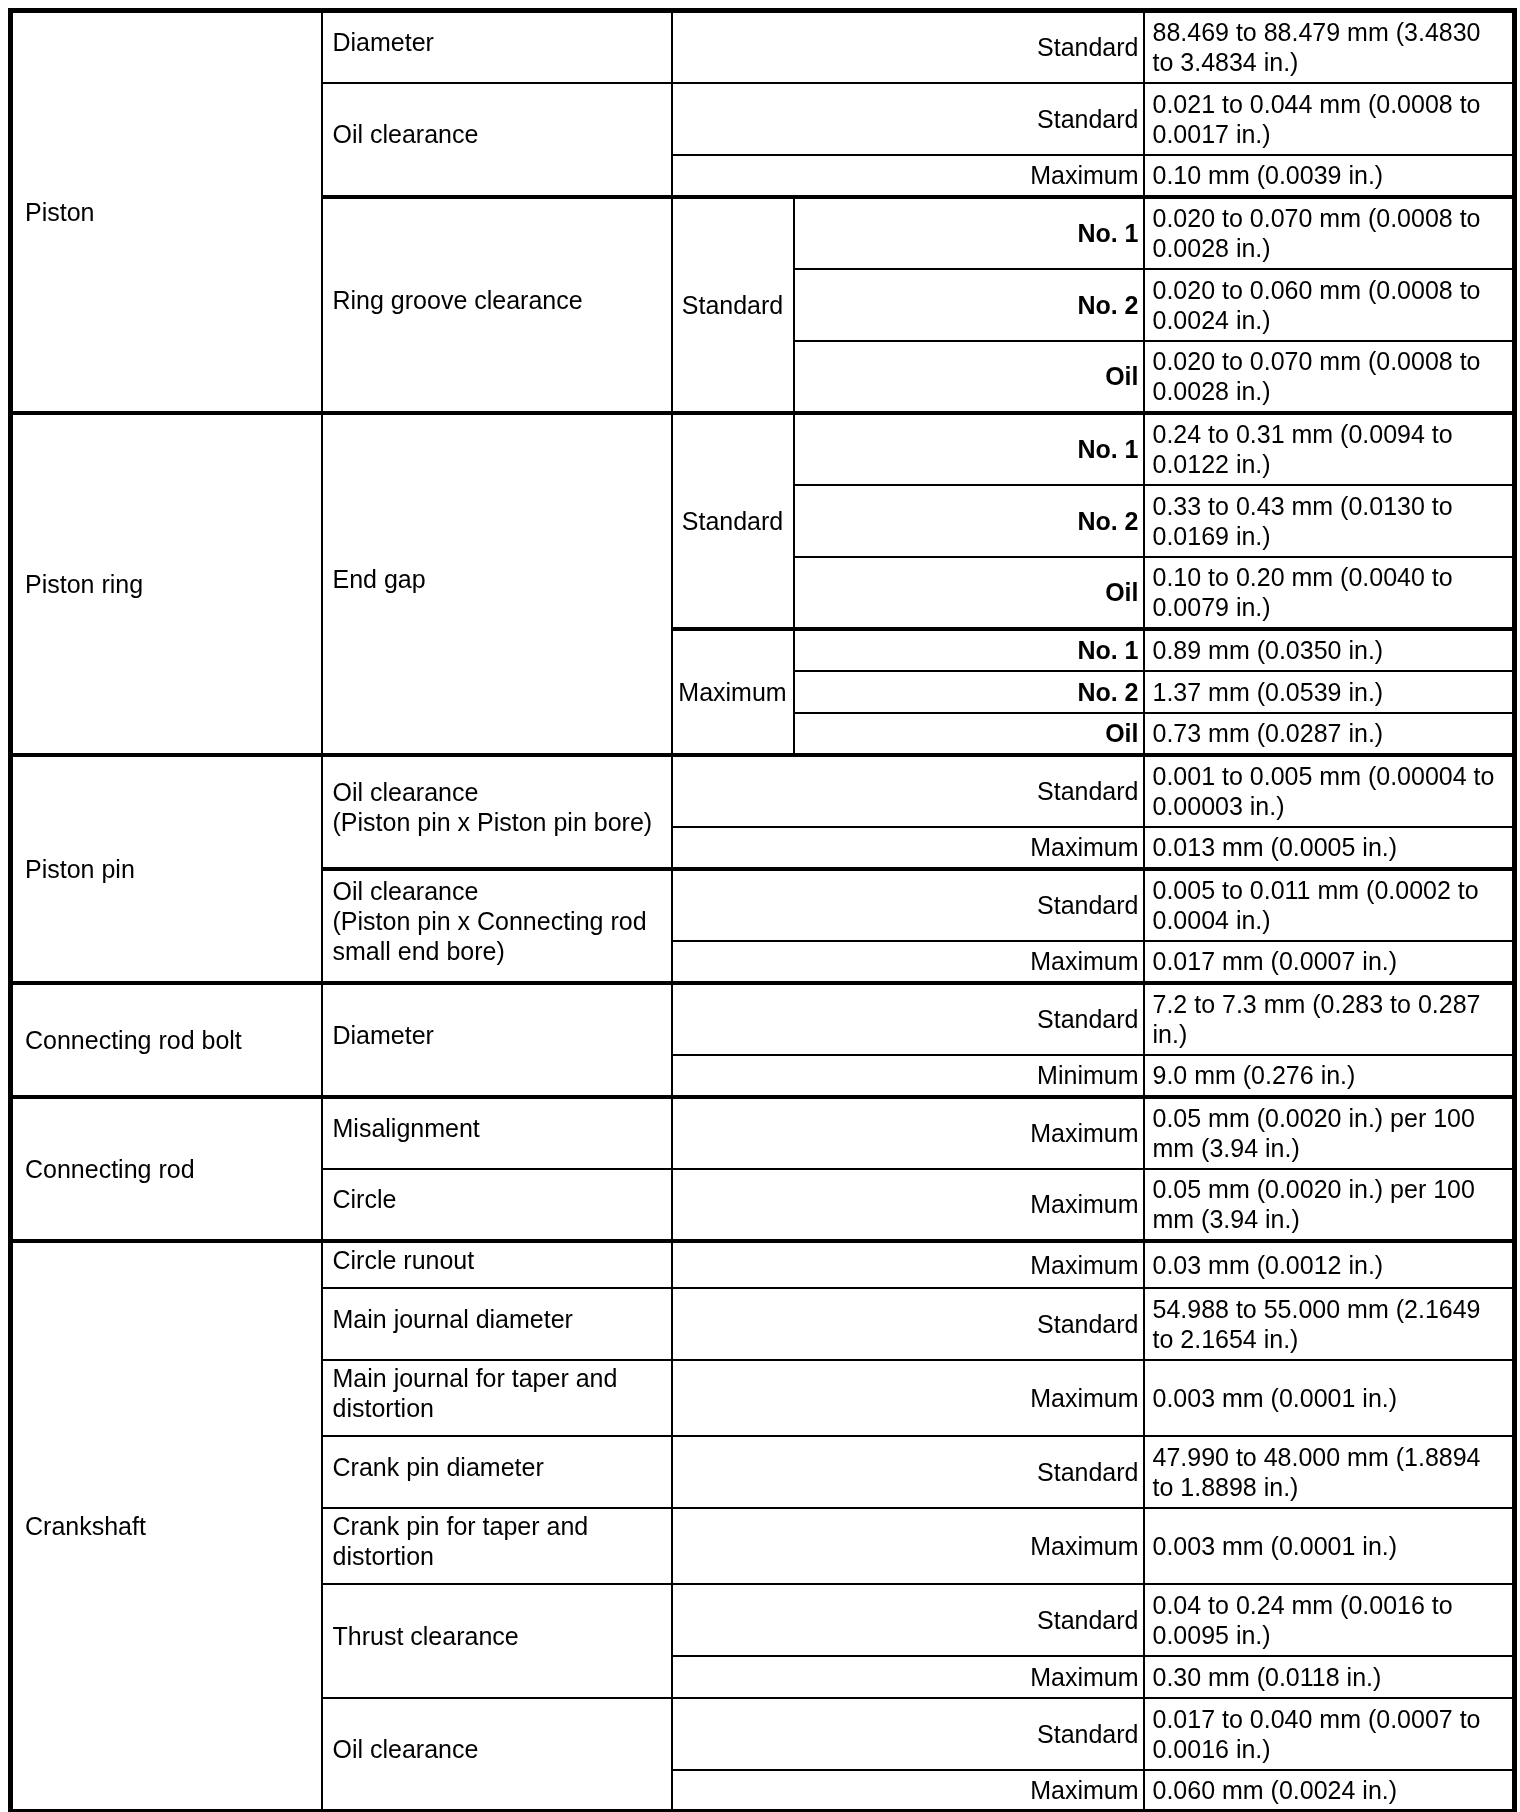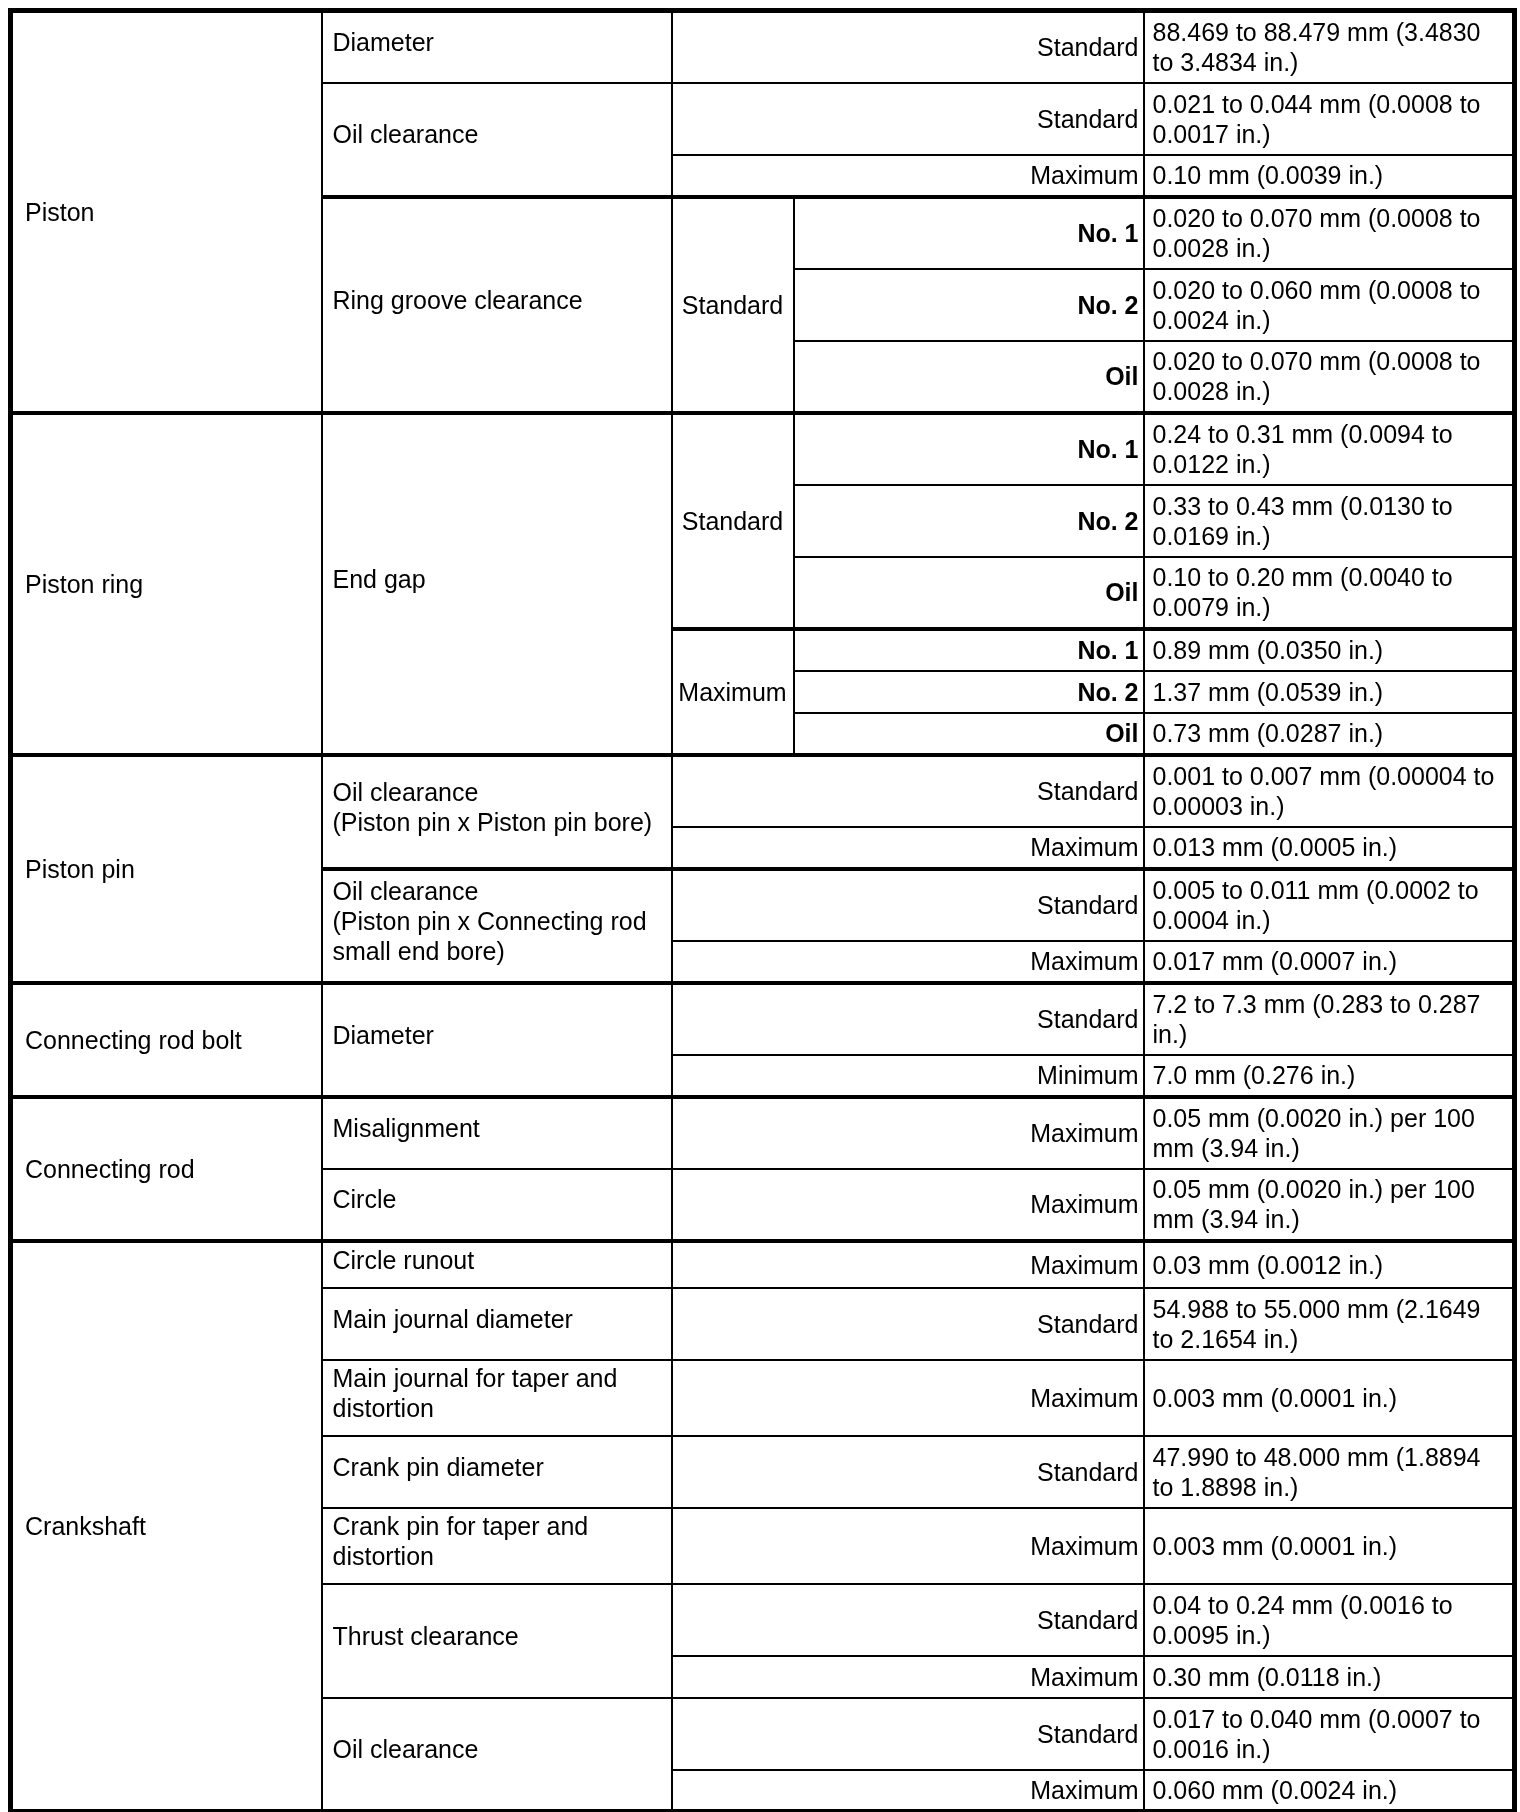--- a/index.html
+++ b/index.html
@@ -111,21 +111,21 @@
       <tr class="r42">
         <td class="sub">Oil</td>
         <td class="val">0.73 mm (0.0287 in.)</td>
       </tr>
 
       <tr class="r72 bt">
         <td class="c1" rowspan="4">Piston pin</td>
         <td class="c2" rowspan="2">Oil clearance
 (Piston pin x Piston pin bore)</td>
         <td class="q" colspan="2">Standard</td>
-        <td class="val">0.001 to 0.007 mm (0.00004 to
+        <td class="val">0.001 to 0.005 mm (0.00004 to
 0.00003 in.)</td>
       </tr>
       <tr class="r42">
         <td class="q" colspan="2">Maximum</td>
         <td class="val">0.013 mm (0.0005 in.)</td>
       </tr>
       <tr class="r72 bt">
         <td class="c2" rowspan="2">Oil clearance
 (Piston pin x Connecting rod
 small end bore)</td>
@@ -140,21 +140,21 @@
 
       <tr class="r72 bt">
         <td class="c1" rowspan="2">Connecting rod bolt</td>
         <td class="c2" rowspan="2">Diameter</td>
         <td class="q" colspan="2">Standard</td>
         <td class="val">7.2 to 7.3 mm (0.283 to 0.287
 in.)</td>
       </tr>
       <tr class="r42">
         <td class="q" colspan="2">Minimum</td>
-        <td class="val">7.0 mm (0.276 in.)</td>
+        <td class="val">9.0 mm (0.276 in.)</td>
       </tr>
 
       <tr class="r72 bt">
         <td class="c1" rowspan="2">Connecting rod</td>
         <td class="c2">Misalignment</td>
         <td class="q" colspan="2">Maximum</td>
         <td class="val">0.05 mm (0.0020 in.) per 100
 mm (3.94 in.)</td>
       </tr>
       <tr class="r72">

